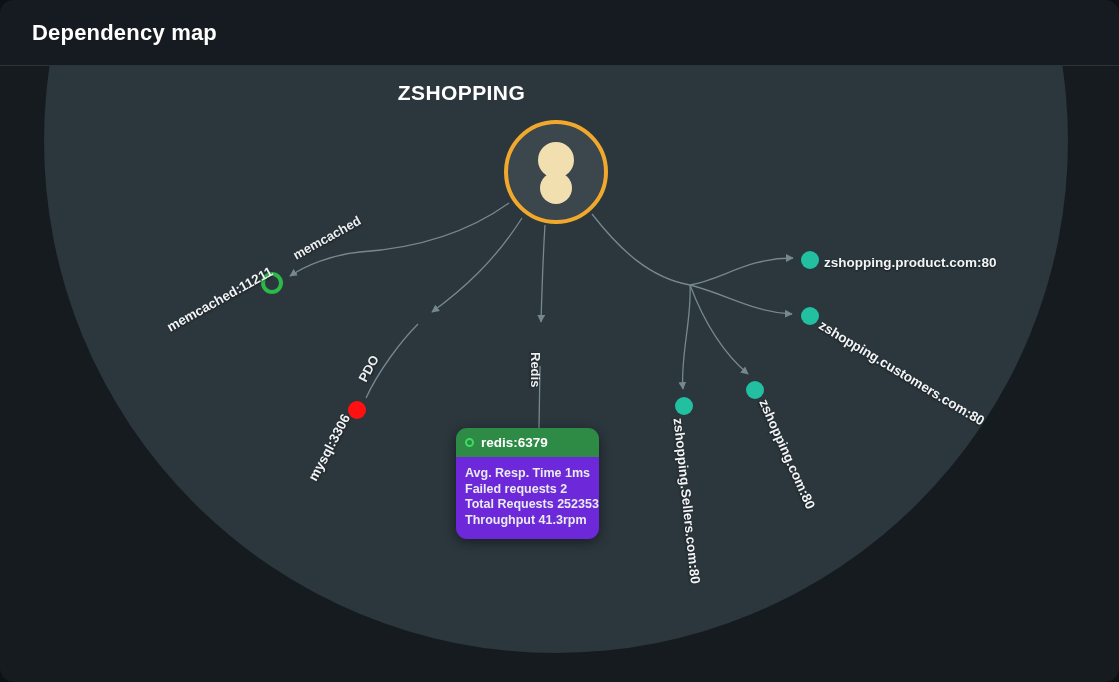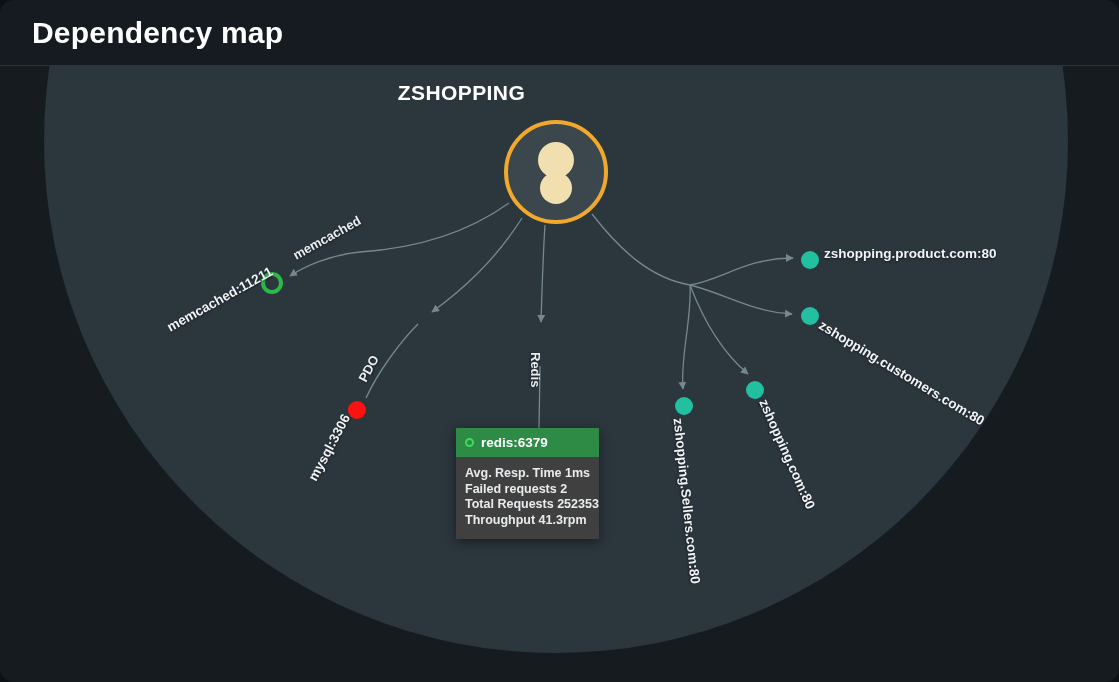--- a/index.html
+++ b/index.html
@@ -32,21 +32,21 @@
     background: #151b20;
     border-bottom: 1px solid #2a343a;
     box-sizing: border-box;
     z-index: 40;
   }
   #page-title {
     position: absolute;
     left: 32px;
     top: 50%;
     transform: translateY(-50%);
-    font-size: 30px;
+    font-size: 22px;
     font-weight: 700;
     color: #ffffff;
     letter-spacing: 0.2px;
     white-space: nowrap;
   }
 
   
   #canvas {
     position: absolute;
     left: 0; top: 66px;
@@ -91,21 +91,21 @@
     font-weight: 600;
     letter-spacing: 0.4px;
   }
 
   
   #tooltip {
     position: absolute;
     left: 456px;
     top: 362px;
     width: 143px;
-    border-radius: 1px;
+    border-radius: 11px;
     overflow: hidden;
     box-shadow: 0 3px 12px rgba(0,0,0,0.45);
     z-index: 30;
   }
   #tooltip-header {
     background: #2e8b45;
     padding: 7px 9px 7px 9px;
     display: flex;
     align-items: center;
     gap: 7px;
@@ -118,21 +118,21 @@
     box-sizing: border-box;
     flex: none;
   }
   #tooltip-title {
     color: #ffffff;
     font-size: 13.5px;
     font-weight: 700;
     white-space: nowrap;
   }
   #tooltip-body {
-    background: #404040;
+    background: #6d28d9;
     padding: 9px 7px 11px 9px;
   }
   .tooltip-stat {
     color: #e9ecee;
     font-size: 12.5px;
     font-weight: 600;
     line-height: 15.5px;
     white-space: nowrap;
   }
 </style>
@@ -188,21 +188,21 @@
         <circle cx="556" cy="94" r="18" fill="#f2dfb0"></circle>
         <circle cx="556" cy="122" r="16" fill="#f2dfb0"></circle>
       </g>
     </svg>
 
     <div id="root-label">ZSHOPPING</div>
 
     <div id="labels-layer">
         <div class="node-label" style="left: 168px; top: 262px; transform: translateY(-50%) rotate(-29deg);">memcached:11211</div>
         <div class="node-label" style="left: 312px; top: 414px; transform: translateY(-50%) rotate(-62deg);">mysql:3306</div>
-        <div class="node-label" style="left: 824px; top: 187px; transform: translateY(-50%) rotate(0deg); text-align: center;">zshopping.product.com:80</div>
+        <div class="node-label" style="left: 824px; top: 196px; transform: translateY(-50%) rotate(0deg); text-align: center;">zshopping.product.com:80</div>
         <div class="node-label" style="left: 820px; top: 258px; transform: translateY(-50%) rotate(31deg);">zshopping.customers.com:80</div>
         <div class="node-label" style="left: 763px; top: 334px; transform: translateY(-50%) rotate(66deg);">zshopping.com:80</div>
         <div class="node-label" style="left: 678px; top: 352px; transform: translateY(-50%) rotate(84deg);">zshopping.Sellers.com:80</div>
         <div class="edge-label" style="left: 294px; top: 190px; transform: translateY(-50%) rotate(-29deg);">memcached</div>
         <div class="edge-label" style="left: 362px; top: 315px; transform: translateY(-50%) rotate(-62deg);">PDO</div>
         <div class="edge-label" style="left: 535px; top: 286px; transform: translateY(-50%) rotate(90deg);">Redis</div>
       </div>
 
     <div id="tooltip">
       <div id="tooltip-header">

